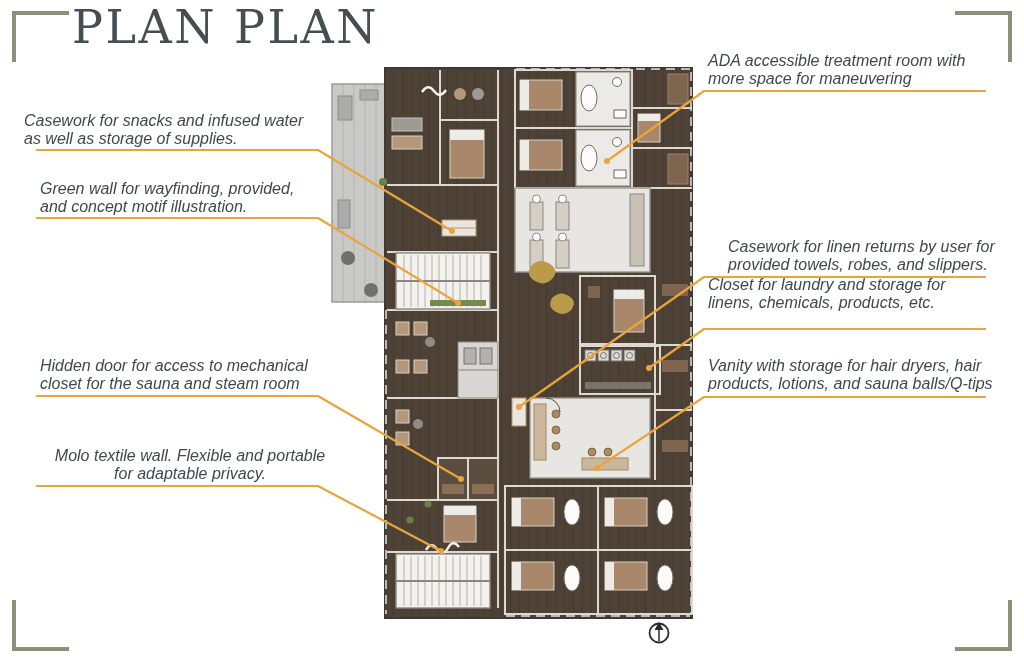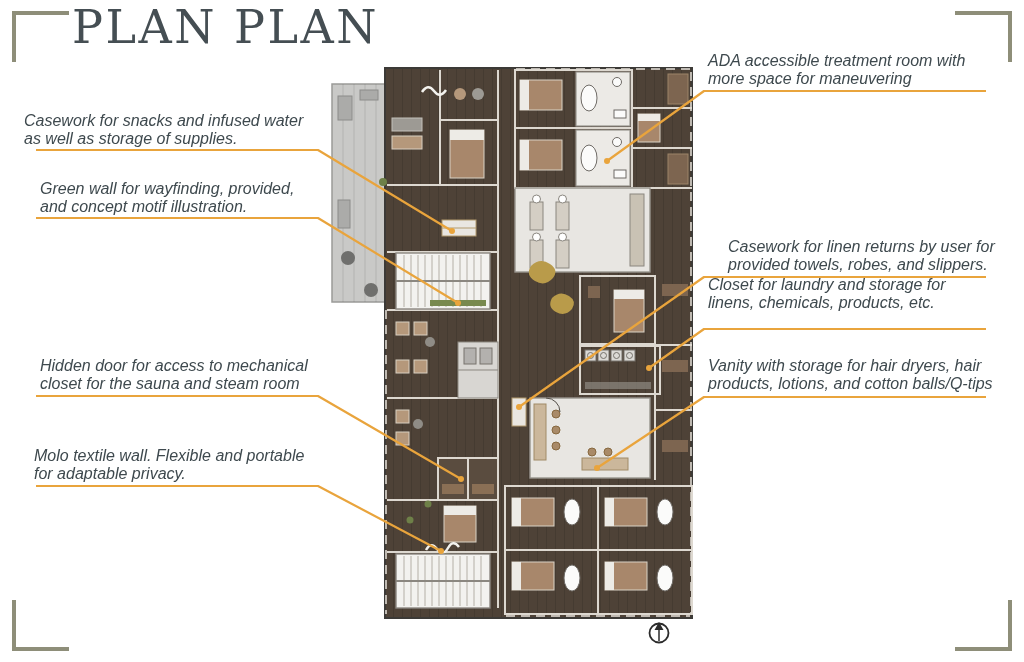--- a/index.html
+++ b/index.html
@@ -30,21 +30,21 @@
   .note{
     position:absolute;width:300px;
     font-size:16px;line-height:18px;
     color:var(--text-color);
     white-space:pre-line;
     font-style:italic;
   }
   .note-l1{left:24px;top:112px;}
   .note-l2{left:40px;top:180px;}
   .note-l3{left:40px;top:349px;margin-top:8px;}
-  .note-l4{left:34px;top:447px;}
+  .note-l4{left:40px;top:447px;text-align:center;}
   .note-r1{left:708px;top:52px;}
   .note-r2{left:708px;top:238px;margin-left:20px;}
   .note-r3{left:708px;top:276px;}
   .note-r4{left:708px;top:357px;}
   #plan{position:absolute;left:330px;top:60px;}
   #overlay{position:absolute;left:0;top:0;pointer-events:none;}
   .leader{fill:none;stroke:var(--accent);stroke-width:2.2;stroke-linejoin:round;}
   .leader-dot{fill:var(--accent);}
 </style>
 </head>
@@ -65,21 +65,21 @@
 closet for the sauna and steam room</div>
 <div class="note note-l4">Molo textile wall.  Flexible and portable
 for adaptable privacy.</div>
 <div class="note note-r1">ADA accessible treatment room with
 more space for maneuvering</div>
 <div class="note note-r2">Casework for linen returns by user for
 provided towels, robes, and slippers.</div>
 <div class="note note-r3">Closet for laundry and storage for
 linens, chemicals, products, etc.</div>
 <div class="note note-r4">Vanity with storage for hair dryers, hair
-products, lotions, and cotton balls/Q-tips</div>
+products, lotions, and sauna balls/Q-tips</div>
 
 <svg id="plan" width="372" height="566" viewBox="0 0 372 566">
   <defs>
     <pattern id="plank" width="9" height="9" patternUnits="userSpaceOnUse">
       <line x1="0.5" y1="0" x2="0.5" y2="9" stroke="rgba(0,0,0,0.22)" stroke-width="1"></line>
     </pattern>
   </defs>
 
   <g>
     <rect x="2" y="24" width="55" height="218" fill="#c9c9c7" stroke="#9a9a98" stroke-width="1.5"></rect>

